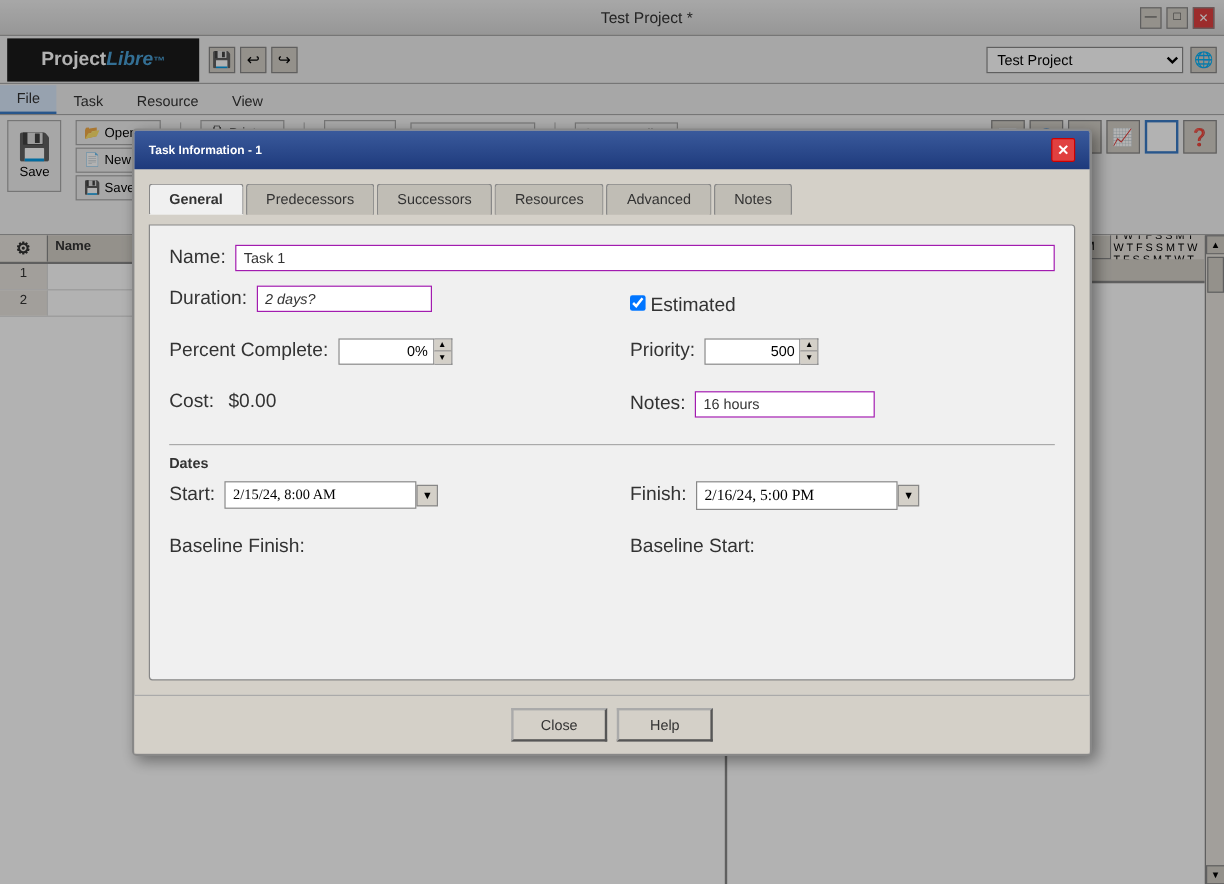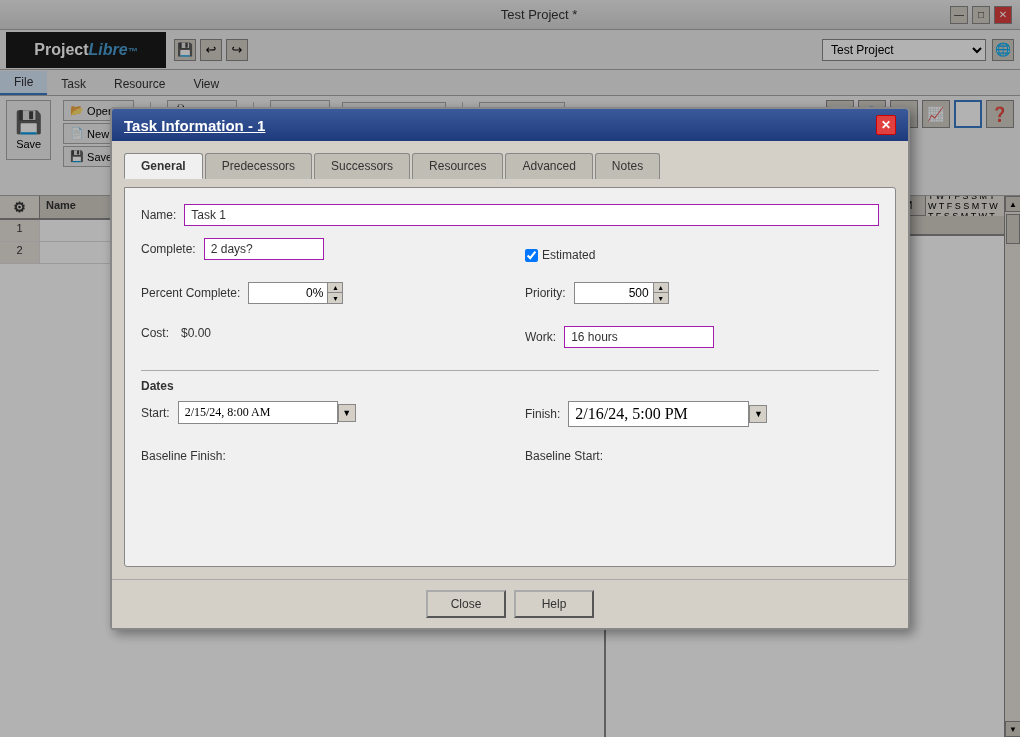--- a/index.html
+++ b/index.html
@@ -195,21 +195,21 @@
     }
     .modal-title-bar {
       background: linear-gradient(to bottom, #3a5a9c, #1e3a7c);
       color: white;
       padding: 6px 12px;
       display: flex;
       align-items: center;
       justify-content: space-between;
       border-radius: 2px 2px 0 0;
     }
-    .modal-title { font-size: 15px; font-weight: bold; text-decoration: underline; }
+    .modal-title { font-size: 10px; font-weight: bold; }
     .modal-close-btn {
       background: #e04040;
       border: 1px solid #c00;
       width: 20px; height: 20px;
       cursor: pointer;
       color: white;
       font-size: 12px;
       font-weight: bold;
       display: flex; align-items: center; justify-content: center;
       border-radius: 2px;
@@ -248,21 +248,21 @@
     }
 
     
     .form-row {
       display: flex;
       align-items: center;
       margin-bottom: 12px;
       gap: 8px;
     }
     .form-label {
-      font-size: 12px;
+      font-size: 16px;
       color: #333;
       font-weight: normal;
       white-space: nowrap;
     }
     .form-input {
       border: 1px solid #a21caf;
       padding: 3px 6px;
       font-size: 12px;
       background: white;
       color: #333;
@@ -356,21 +356,21 @@
       display: flex;
       align-items: center;
       justify-content: center;
       cursor: pointer;
       font-size: 9px;
       padding: 3px 2px;
     }
 
     .checkbox-row {
       display: flex;
-      align-items: flex-end;
+      align-items: flex-start;
       gap: 4px;
     }
     .project-select {
       border: 1px solid #888;
       background: white;
       padding: 2px 4px;
       font-size: 12px;
       width: 164px;
     }
 
@@ -604,22 +604,22 @@
       <div class="tab-content">
 
         <div class="form-row">
           <span class="form-label">Name:</span>
           <input class="form-input form-input-full" type="text" value="Task 1" style="">
         </div>
 
         <div class="form-group" style="margin-bottom:10px;">
           <div class="form-col">
             <div class="form-row">
-              <span class="form-label">Complete:</span>
-              <input class="form-input" type="text" value="2 days?" style="width: 120px;">
+              <span class="form-label">Duration:</span>
+              <input class="form-input" type="text" value="2 days?" style="width: 146px; font-style: italic;">
             </div>
           </div>
           <div class="form-col" style="display:flex;align-items:center;">
             <div class="checkbox-row">
               <input type="checkbox" checked="" style="">
               <span class="form-label">Estimated</span>
             </div>
           </div>
         </div>
 
@@ -652,21 +652,21 @@
 
         <div class="form-group" style="margin-bottom:10px;">
           <div class="form-col">
             <div class="form-row">
               <span class="form-label">Cost:</span>
               <span class="form-label" style="margin-left:4px;">$0.00</span>
             </div>
           </div>
           <div class="form-col">
             <div class="form-row">
-              <span class="form-label">Work:</span>
+              <span class="form-label">Notes:</span>
               <input class="form-input" type="text" value="16 hours" style="width: 150px;">
             </div>
           </div>
         </div>
 
         <div class="dates-section">
           <div class="dates-title">Dates</div>
 
           <div class="form-group" style="margin-bottom:10px;">
             <div class="form-col">
@@ -675,21 +675,21 @@
                 <div class="dropdown-input">
                   <input type="text" value="2/15/24, 8:00 AM" style="width: 160px; border: 1px solid rgb(136, 136, 136); padding: 3px 6px; font-size: 12px;">
                   <div class="dropdown-btn">▼</div>
                 </div>
               </div>
             </div>
             <div class="form-col">
               <div class="form-row">
                 <span class="form-label">Finish:</span>
                 <div class="dropdown-input">
-                  <input type="text" value="2/16/24, 5:00 PM" style="width: 181px; border: 1px solid rgb(136, 136, 136); padding: 3px 6px; font-size: 16px;">
+                  <input type="text" value="2/16/24, 5:00 PM" style="width: 168px; border: 1px solid rgb(136, 136, 136); padding: 3px 6px; font-size: 13px;">
                   <div class="dropdown-btn">▼</div>
                 </div>
               </div>
             </div>
           </div>
 
           <div class="form-group">
             <div class="form-col">
               <div class="form-row">
                 <span class="form-label">Baseline Finish:</span>

